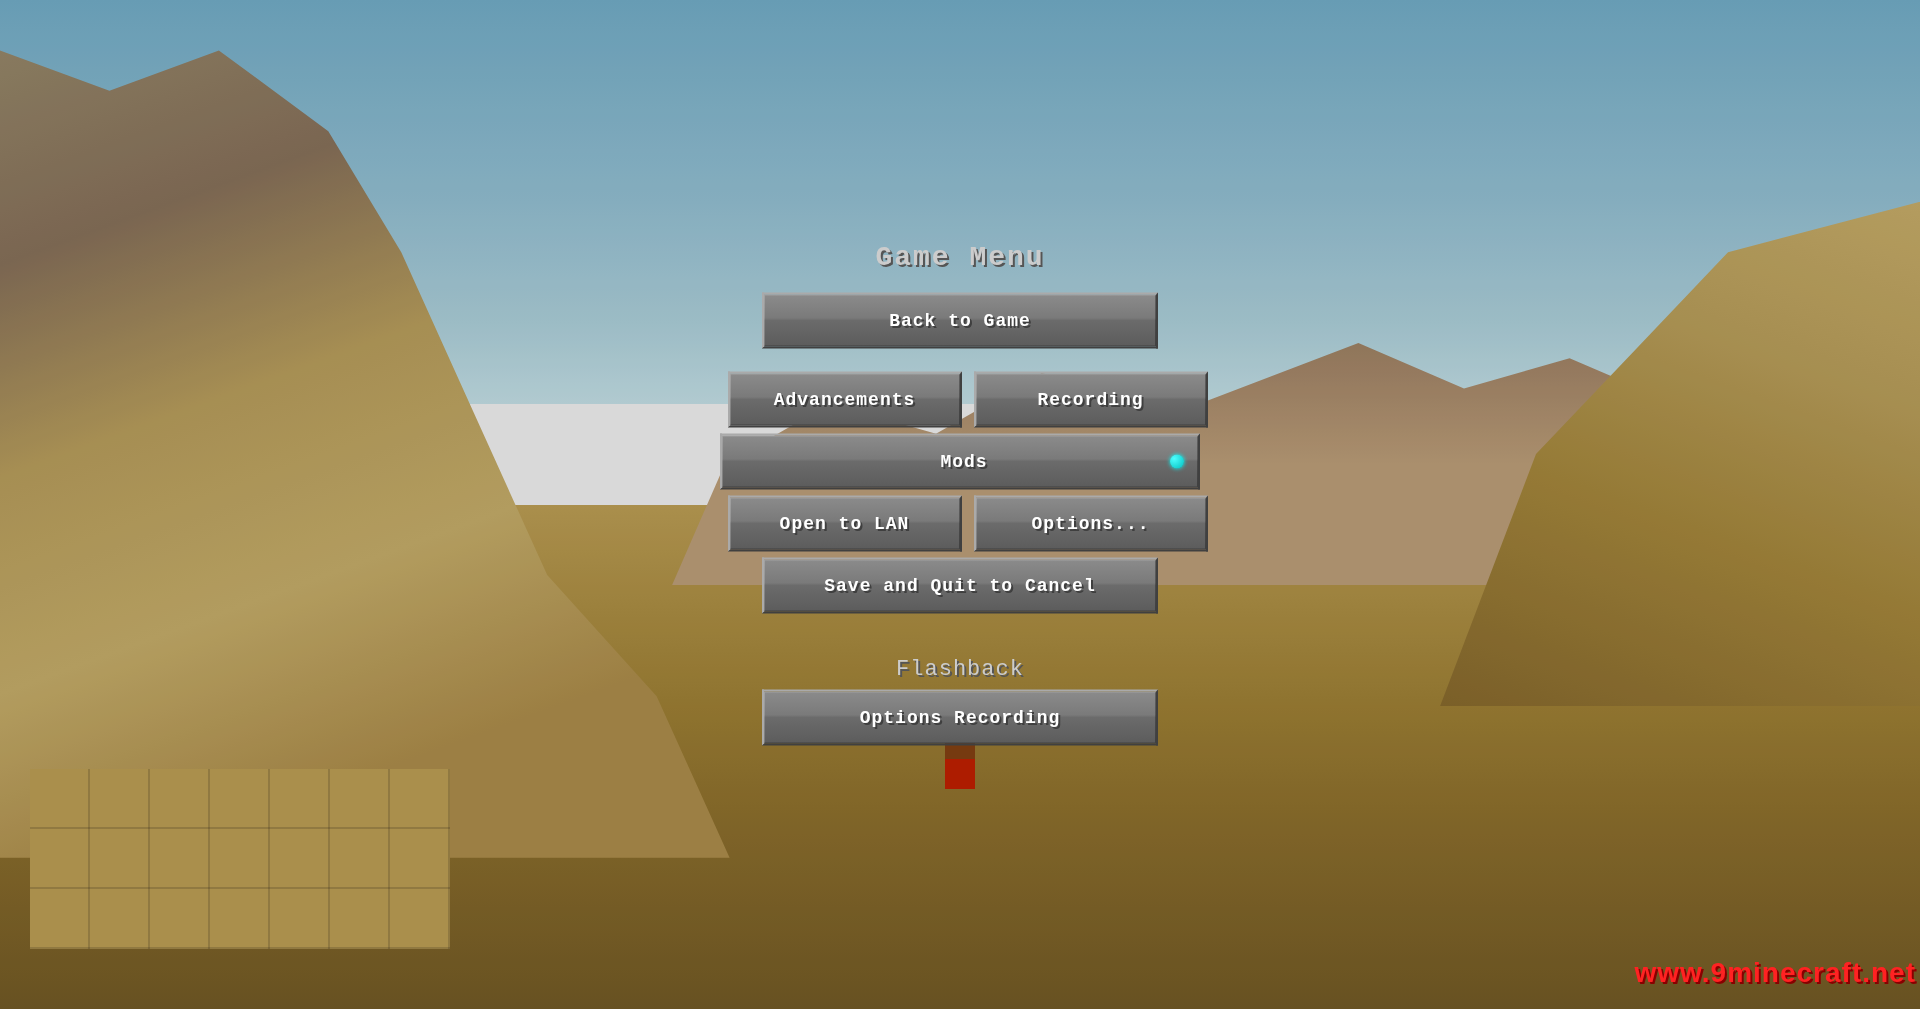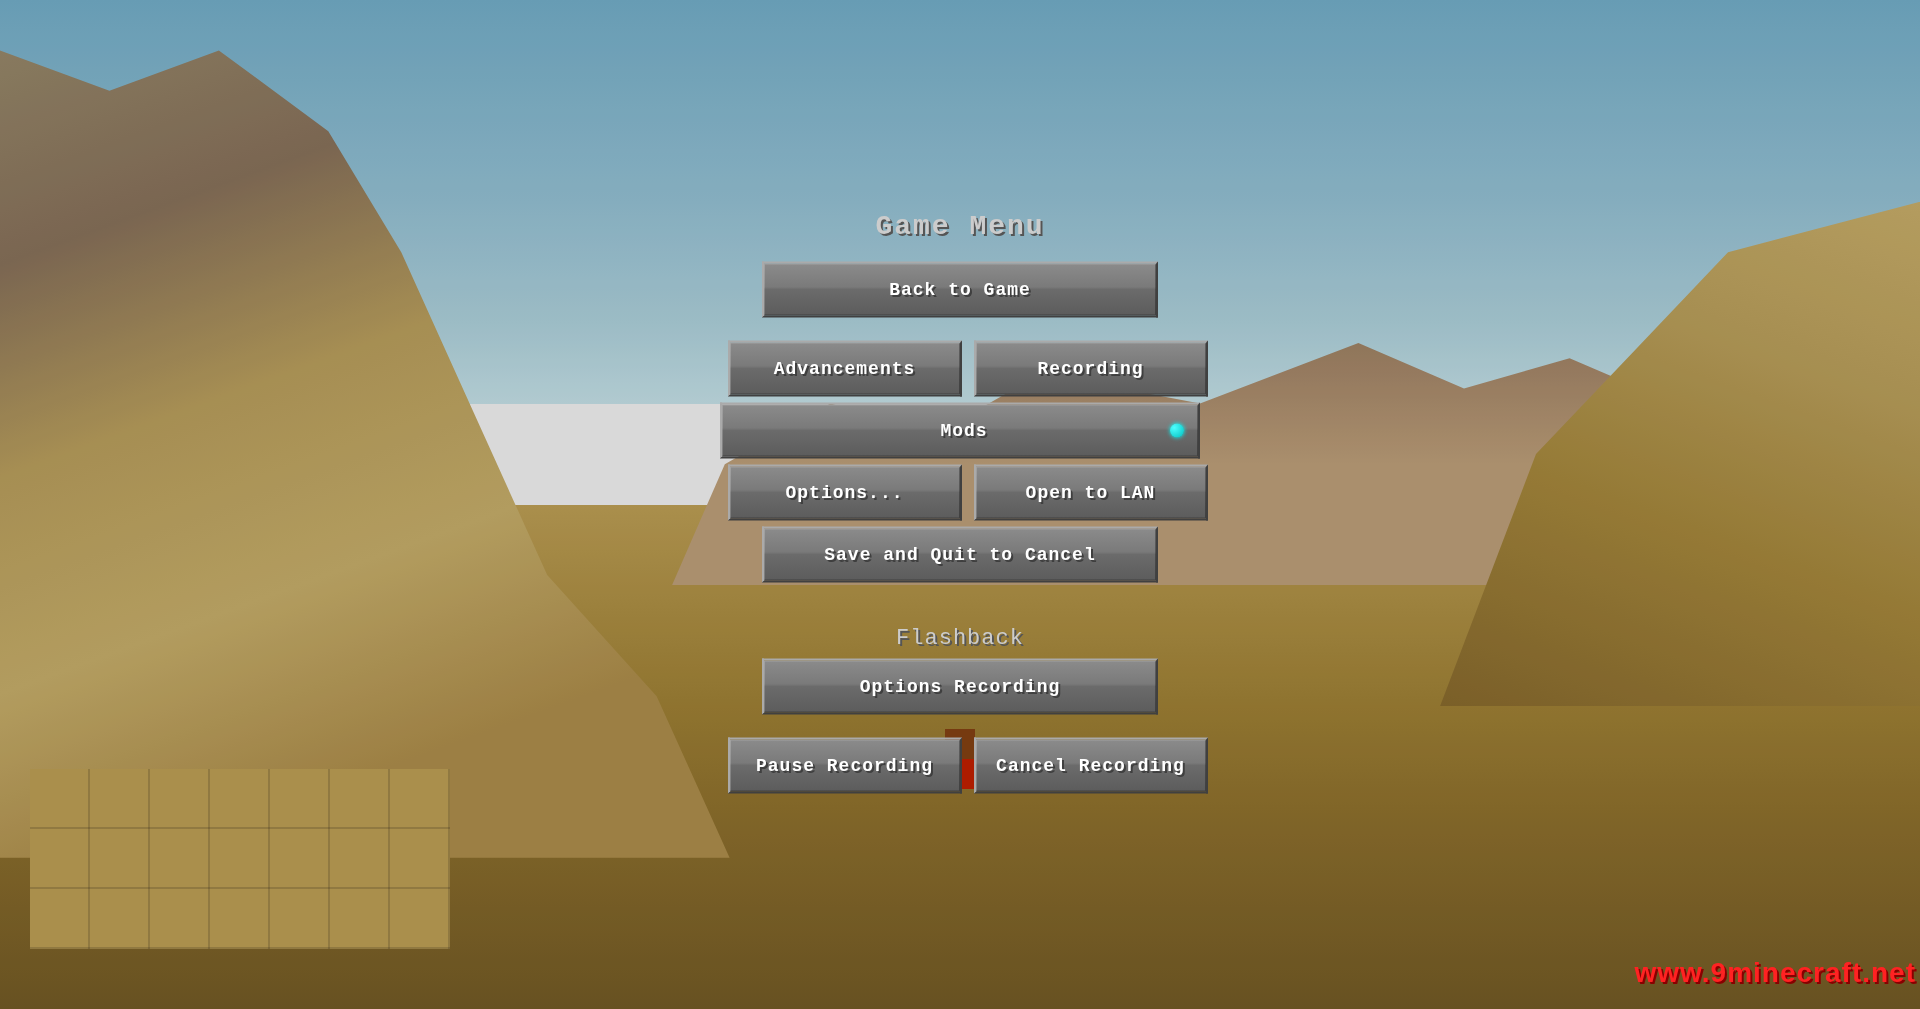--- a/index.html
+++ b/index.html
@@ -277,32 +277,28 @@
     <button class="mc-btn mc-btn-half">Advancements</button>
     <button class="mc-btn mc-btn-half">Recording</button>
   </div>
 
   <div class="mods-btn-container">
     <button class="mc-btn">Mods</button>
     <div class="teal-dot"></div>
   </div>
 
   <div class="btn-row">
+    <button class="mc-btn mc-btn-half">Open to LAN</button>
     <button class="mc-btn mc-btn-half">Options...</button>
-    <button class="mc-btn mc-btn-half">Open to LAN</button>
   </div>
 
   <button class="mc-btn mc-btn-full">Save and Quit to Cancel</button>
 
   <div class="flashback-section">
     <span class="flashback-label">Flashback</span>
 
     <button class="mc-btn mc-btn-full">Options Recording</button>
 
-    <div class="btn-row">
-      <button class="mc-btn mc-btn-half">Pause Recording</button>
-      <button class="mc-btn mc-btn-half">Cancel Recording</button>
-    </div>
   </div>
 
 </div>
 
 <div class="watermark">www.9minecraft.net</div>
 
 </body></html>

